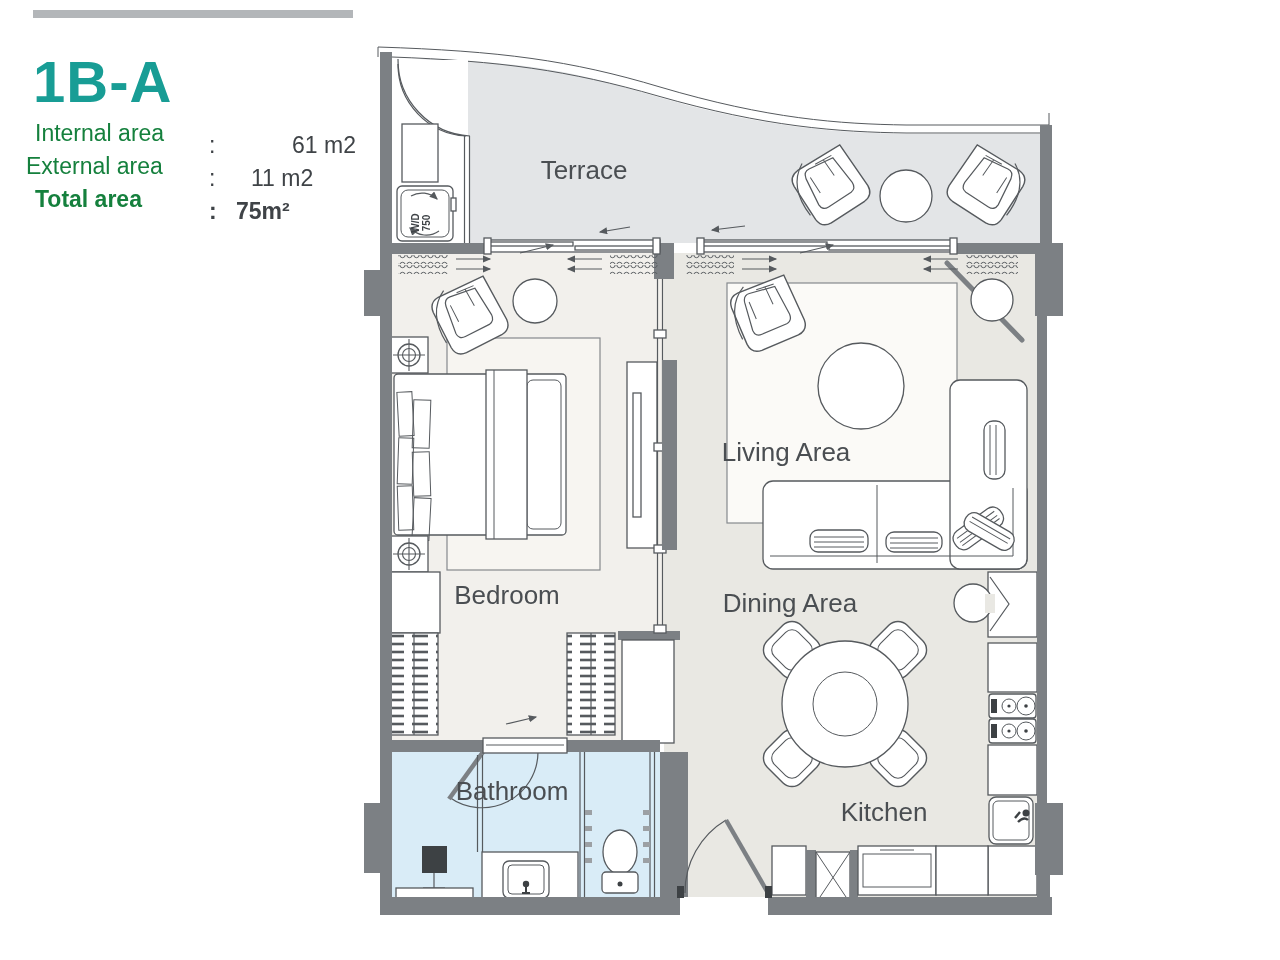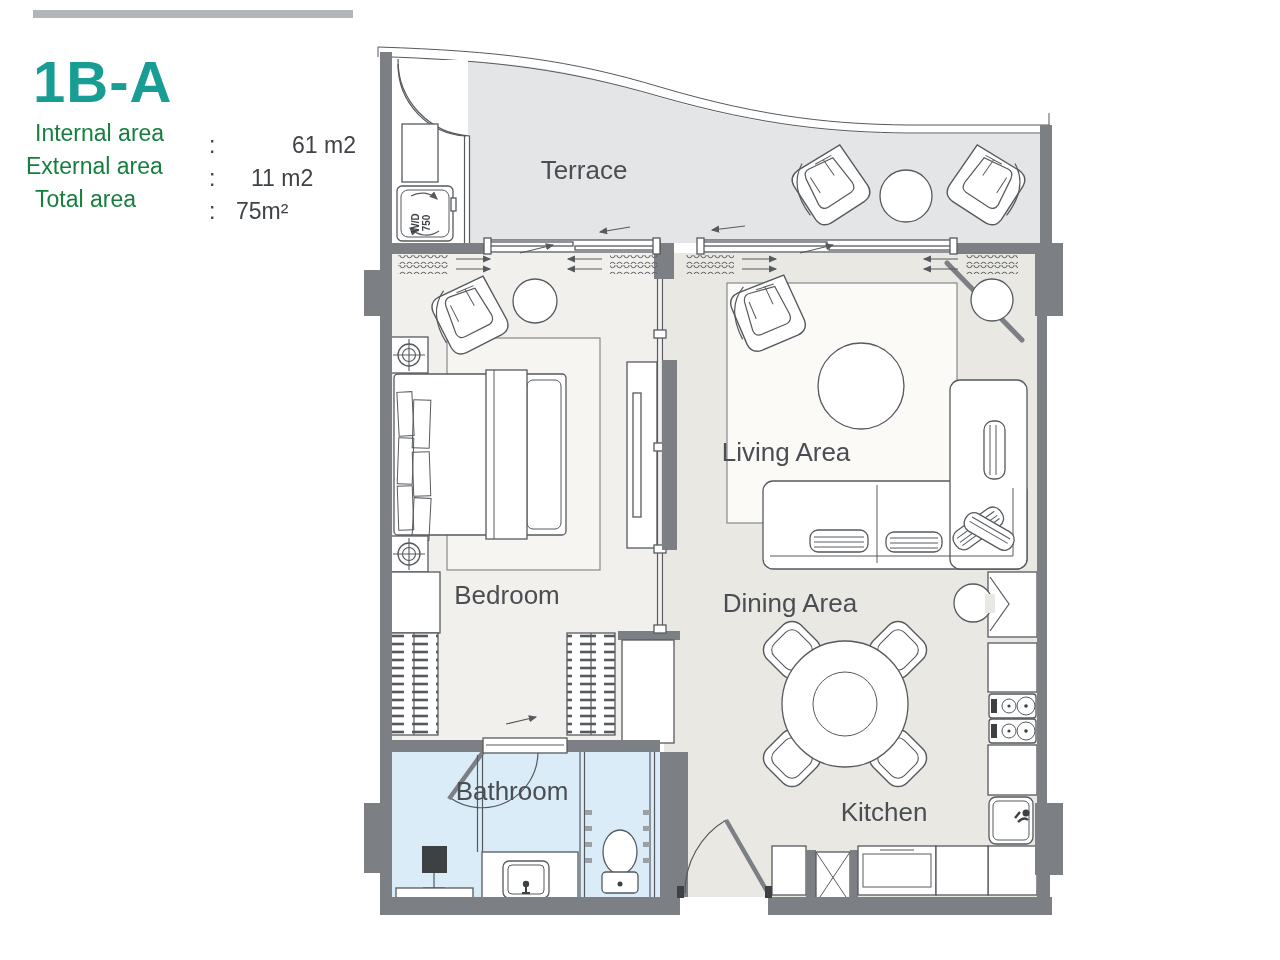--- a/index.html
+++ b/index.html
@@ -3,21 +3,21 @@
 <meta charset="utf-8">
 <style>
   html,body{margin:0;padding:0;background:#ffffff;}
   .stage{position:relative;width:1280px;height:960px;background:#fff;overflow:hidden;
          font-family:"Liberation Sans",sans-serif;}
   .topbar{position:absolute;left:33px;top:10px;width:320px;height:8px;background:#b3b6b9;}
   .unit-title{position:absolute;left:33px;top:48px;font-size:58px;font-weight:bold;
               color:#189d95;letter-spacing:1px;}
   .arearow{position:absolute;font-size:23px;color:#15803d;white-space:nowrap;}
   .arearow .lbl{display:inline-block;width:172px;}
-  .bold{font-weight:normal;}
+  .bold{font-weight:bold;}
   .colon{position:absolute;font-size:23px;color:#3f4347;}
   .val{position:absolute;font-size:23px;color:#3f4347;}
   svg{position:absolute;left:0;top:0;}
   svg text{font-family:"Liberation Sans",sans-serif;}
   .roomlabel{font-size:26px;fill:#4a4e52;}
   .f{fill:#ffffff;stroke:#565a5e;stroke-width:1.3;}
   .ln{fill:none;stroke:#565a5e;stroke-width:1.2;}
   .wl{fill:#7c8084;stroke:none;}
   .thin{fill:none;stroke:#565a5e;stroke-width:1;}
 </style>

